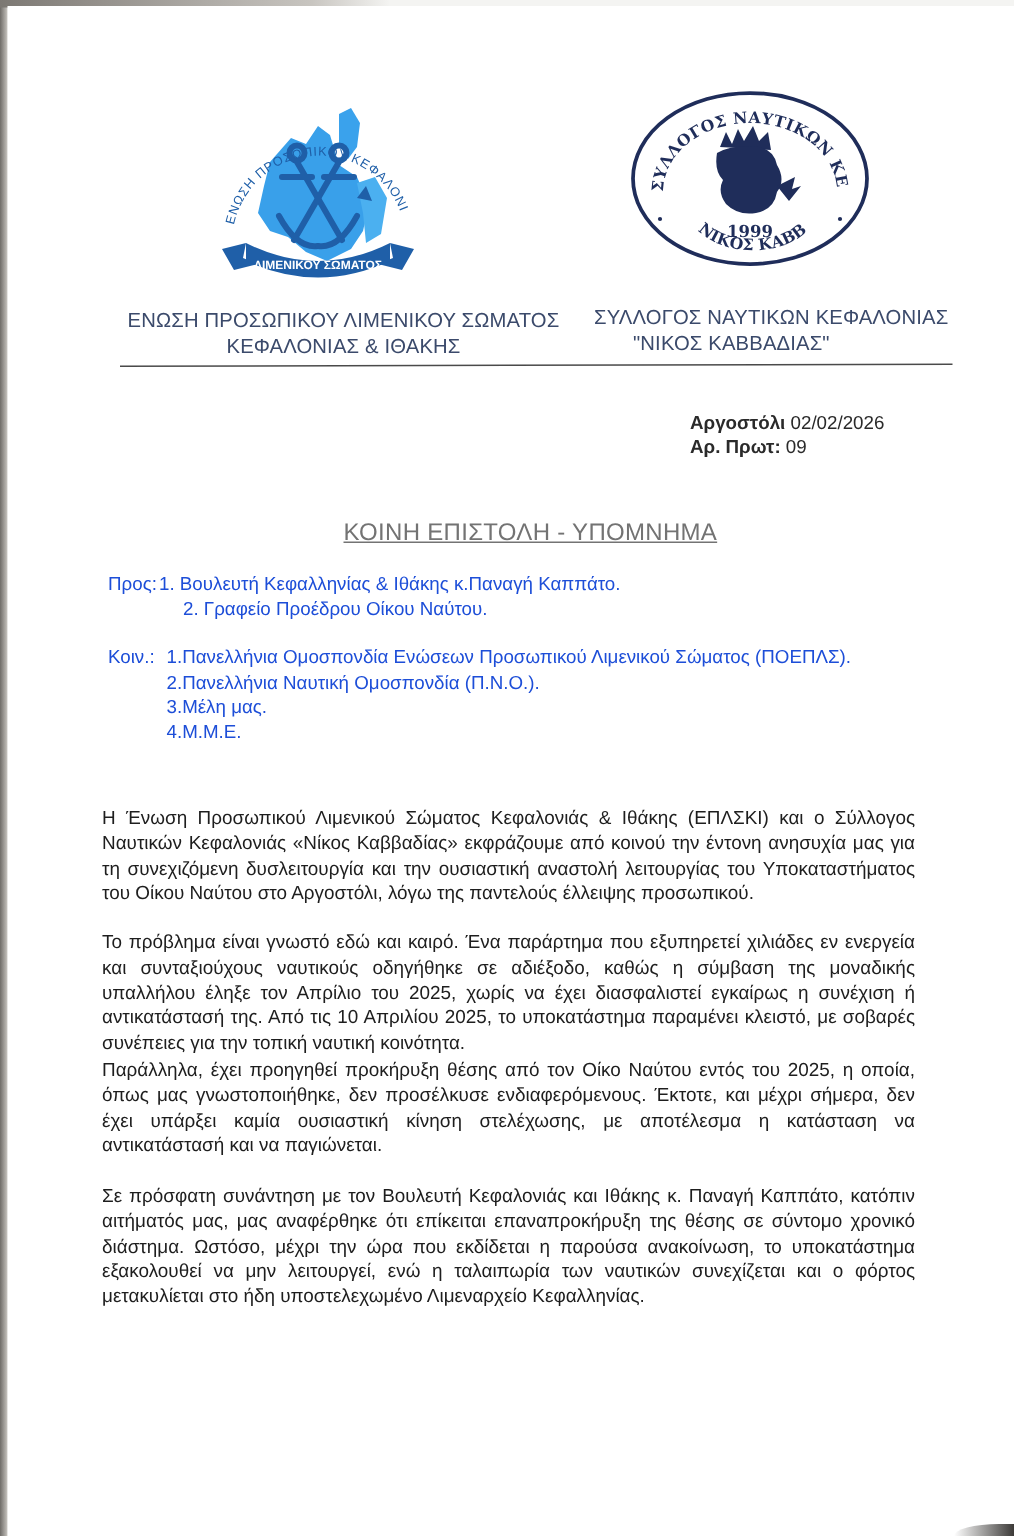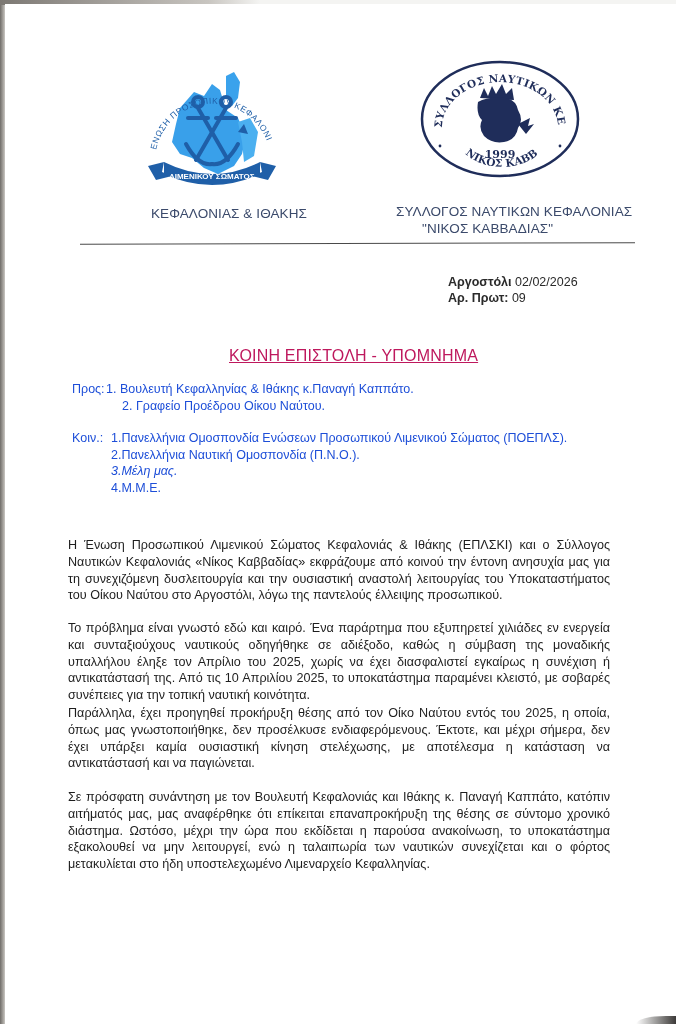--- a/index.html
+++ b/index.html
@@ -52,21 +52,21 @@
     
     .meta {
       position: absolute; left: 464px; top: 274px; font-size: 12.5px; line-height: 16px;
       color: #2a2a2a;
     }
     .meta .lbl { font-weight: bold; }
 
     
     .doc-title {
       position: absolute; left: 229px; top: 347px; font-size: 16px;
-      text-decoration: underline; letter-spacing: 0.2px; color: #be185d;
+      text-decoration: underline; letter-spacing: 0.2px; color: #737373;
       white-space: nowrap;
     }
 
     
     .block { position: absolute; font-size: 12.5px; line-height: 16.5px; color: #1d4ed8; }
     .to-block { left: 72px; top: 381px; }
     .cc-block { left: 72px; top: 430px; }
     .row { display: flex; white-space: nowrap; }
     .row .k { width: 34px; }
     .row .k.cc { width: 34px; }
@@ -144,29 +144,30 @@
       <text x="82" y="100" text-anchor="middle" font-size="11" font-weight="bold" fill="#1f2d5a" font-family="DejaVu Serif, serif">1999</text>
       <text font-size="10.5" fill="#1f2d5a" font-family="DejaVu Serif, serif" font-weight="bold">
         <textPath href="#arcBot" startOffset="2">ΝΙΚΟΣ ΚΑΒΒΑΔΙΑΣ</textPath>
       </text>
       <circle cx="22" cy="88" r="1.4" fill="#1f2d5a"></circle>
       <circle cx="142" cy="88" r="1.4" fill="#1f2d5a"></circle>
     </svg>
   </div>
 
   <div class="org-name org-left" style="left:79px;top:201px;">
+    <div>ΕΝΩΣΗ ΠΡΟΣΩΠΙΚΟΥ ΛΙΜΕΝΙΚΟΥ ΣΩΜΑΤΟΣ</div>
     <div>ΚΕΦΑΛΟΝΙΑΣ &amp; ΙΘΑΚΗΣ</div>
   </div>
   <div class="org-name org-right" style="left:391px;top:199px;">
     <div>ΣΥΛΛΟΓΟΣ ΝΑΥΤΙΚΩΝ ΚΕΦΑΛΟΝΙΑΣ</div>
     <div class="l2">"ΝΙΚΟΣ  ΚΑΒΒΑΔΙΑΣ"</div>
   </div>
   <div class="header-rule" style="left:75px;top:239px;"></div>
 
-  <div class="meta" style="left:443px;top:270px;">
+  <div class="meta" style="left:455px;top:270px;">
     <div>
       <span class="lbl">Αργοστόλι</span>
       <span>02/02/2026</span>
     </div>
     <div>
       <span class="lbl">Αρ. Πρωτ:</span>
       <span>09</span>
     </div>
   </div>
 
@@ -179,21 +180,21 @@
     </div>
     <div class="indent" style="padding-left:50px;">2. Γραφείο Προέδρου Οίκου Ναύτου.</div>
   </div>
 
   <div class="block cc-block" style="left:67px;top:426px;">
     <div class="row">
       <span class="k cc" style="width:39px;">Κοιν.:</span>
       <span>1.Πανελλήνια Ομοσπονδία Ενώσεων Προσωπικού Λιμενικού Σώματος (ΠΟΕΠΛΣ).</span>
     </div>
     <div style="padding-left:39px;">2.Πανελλήνια Ναυτική Ομοσπονδία (Π.Ν.Ο.).</div>
-    <div style="padding-left:39px;font-style:italic;">3.Μέλη μας.</div>
+    <div style="padding-left:39px;">3.Μέλη μας.</div>
     <div style="padding-left:39px;">4.Μ.Μ.Ε.</div>
   </div>
 
   <div class="para p1" style="left:63px;top:533px;">Η Ένωση Προσωπικού Λιμενικού Σώματος Κεφαλονιάς &amp; Ιθάκης (ΕΠΛΣΚΙ) και ο Σύλλογος Ναυτικών Κεφαλονιάς «Νίκος Καββαδίας» εκφράζουμε από κοινού την έντονη ανησυχία μας για τη συνεχιζόμενη δυσλειτουργία και την ουσιαστική αναστολή λειτουργίας του Υποκαταστήματος του Οίκου Ναύτου στο Αργοστόλι, λόγω της παντελούς έλλειψης προσωπικού.</div>
   <div class="para p2" style="left:63px;top:616px;">Το πρόβλημα είναι γνωστό εδώ και καιρό. Ένα παράρτημα που εξυπηρετεί χιλιάδες εν ενεργεία και συνταξιούχους ναυτικούς οδηγήθηκε σε αδιέξοδο, καθώς η σύμβαση της μοναδικής υπαλλήλου έληξε τον Απρίλιο του 2025, χωρίς να έχει διασφαλιστεί εγκαίρως η συνέχιση ή αντικατάστασή της. Από τις 10 Απριλίου 2025, το υποκατάστημα παραμένει κλειστό, με σοβαρές συνέπειες για την τοπική ναυτική κοινότητα.</div>
   <div class="para p3" style="left:63px;top:701px;">Παράλληλα, έχει προηγηθεί προκήρυξη θέσης από τον Οίκο Ναύτου εντός του 2025, η οποία, όπως μας γνωστοποιήθηκε, δεν προσέλκυσε ενδιαφερόμενους. Έκτοτε, και μέχρι σήμερα, δεν έχει υπάρξει καμία ουσιαστική κίνηση στελέχωσης, με αποτέλεσμα η κατάσταση να αντικατάστασή και να παγιώνεται.</div>
   <div class="para p4" style="left:63px;top:785px;">Σε πρόσφατη συνάντηση με τον Βουλευτή Κεφαλονιάς και Ιθάκης κ. Παναγή Καππάτο, κατόπιν αιτήματός μας, μας αναφέρθηκε ότι επίκειται επαναπροκήρυξη της θέσης σε σύντομο χρονικό διάστημα. Ωστόσο, μέχρι την ώρα που εκδίδεται η παρούσα ανακοίνωση, το υποκατάστημα εξακολουθεί να μην λειτουργεί, ενώ η ταλαιπωρία των ναυτικών συνεχίζεται και ο φόρτος μετακυλίεται στο ήδη υποστελεχωμένο Λιμεναρχείο Κεφαλληνίας.</div>
   <div class="para p5" style="left:54px;top:878px;width:556px;">
   </div>
 

